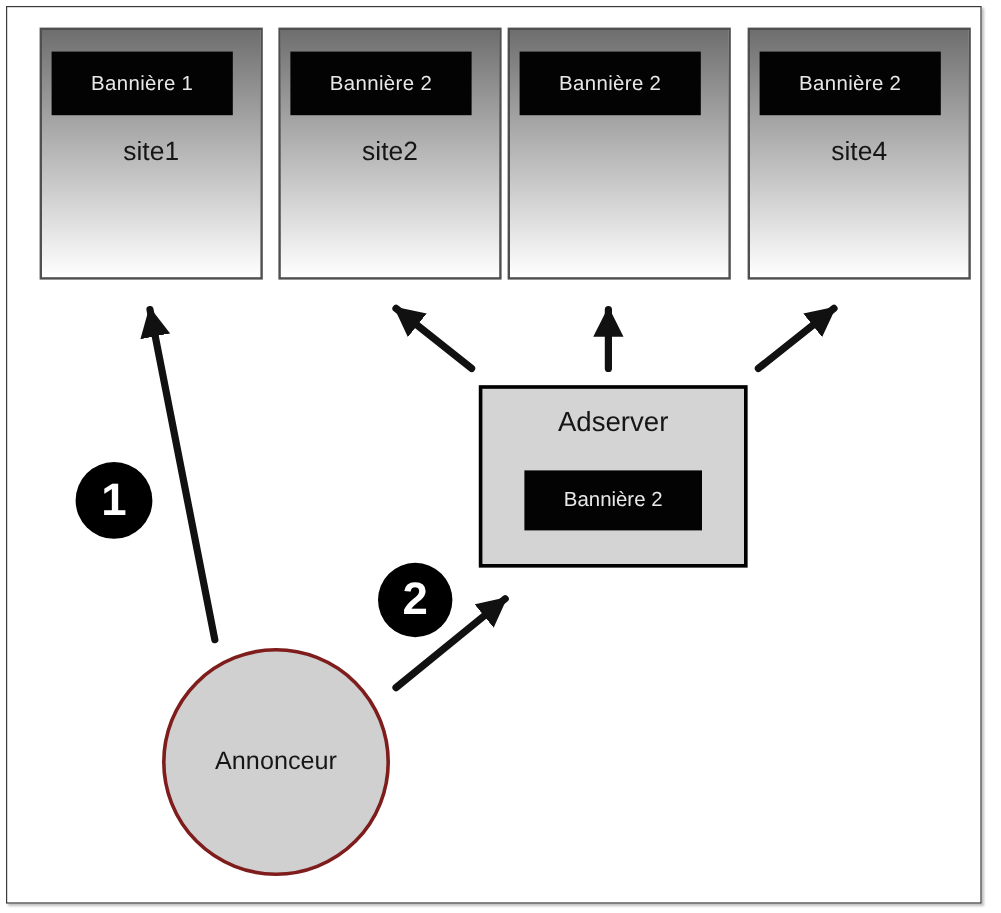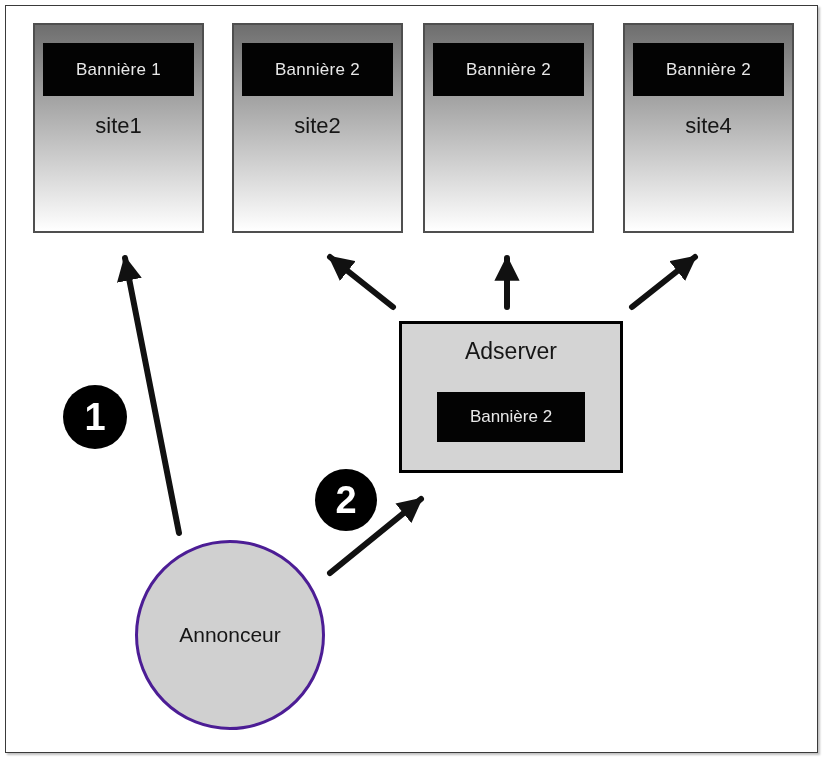--- a/index.html
+++ b/index.html
@@ -21,21 +21,21 @@
     top: 5px;
     width: 811px;
     height: 746px;
     border: 1px solid #3a3a3a;
     box-shadow: 2px 2px 2px rgba(0,0,0,0.25);
     background: #ffffff;
   }
   .site-box {
     position: absolute;
     top: 23px;
-    width: 171px;
+    width: 186px;
     height: 210px;
     box-sizing: border-box;
     border: 2px solid #4f4f4f;
     background: linear-gradient(to bottom, #6e6e6e 0%, #a9a9a9 40%, #ffffff 100%);
     padding-left: 44px;
   }
   .site-1 { left: 33px; }
   .site-2 { left: 232px; }
   .site-3 { left: 423px; }
   .site-4 { left: 623px; }
@@ -95,21 +95,21 @@
     align-items: center;
     justify-content: center;
   }
   .advertiser-circle {
     position: absolute;
     left: 135px;
     top: 540px;
     width: 190px;
     height: 190px;
     box-sizing: border-box;
-    border: 3px solid #4c1d95;
+    border: 3px solid #7f1d1d;
     border-radius: 50%;
     background: #d0d0d0;
     display: flex;
     align-items: center;
     justify-content: center;
     font-size: 21px;
     color: #161616;
   }
   .step-badge {
     position: absolute;

